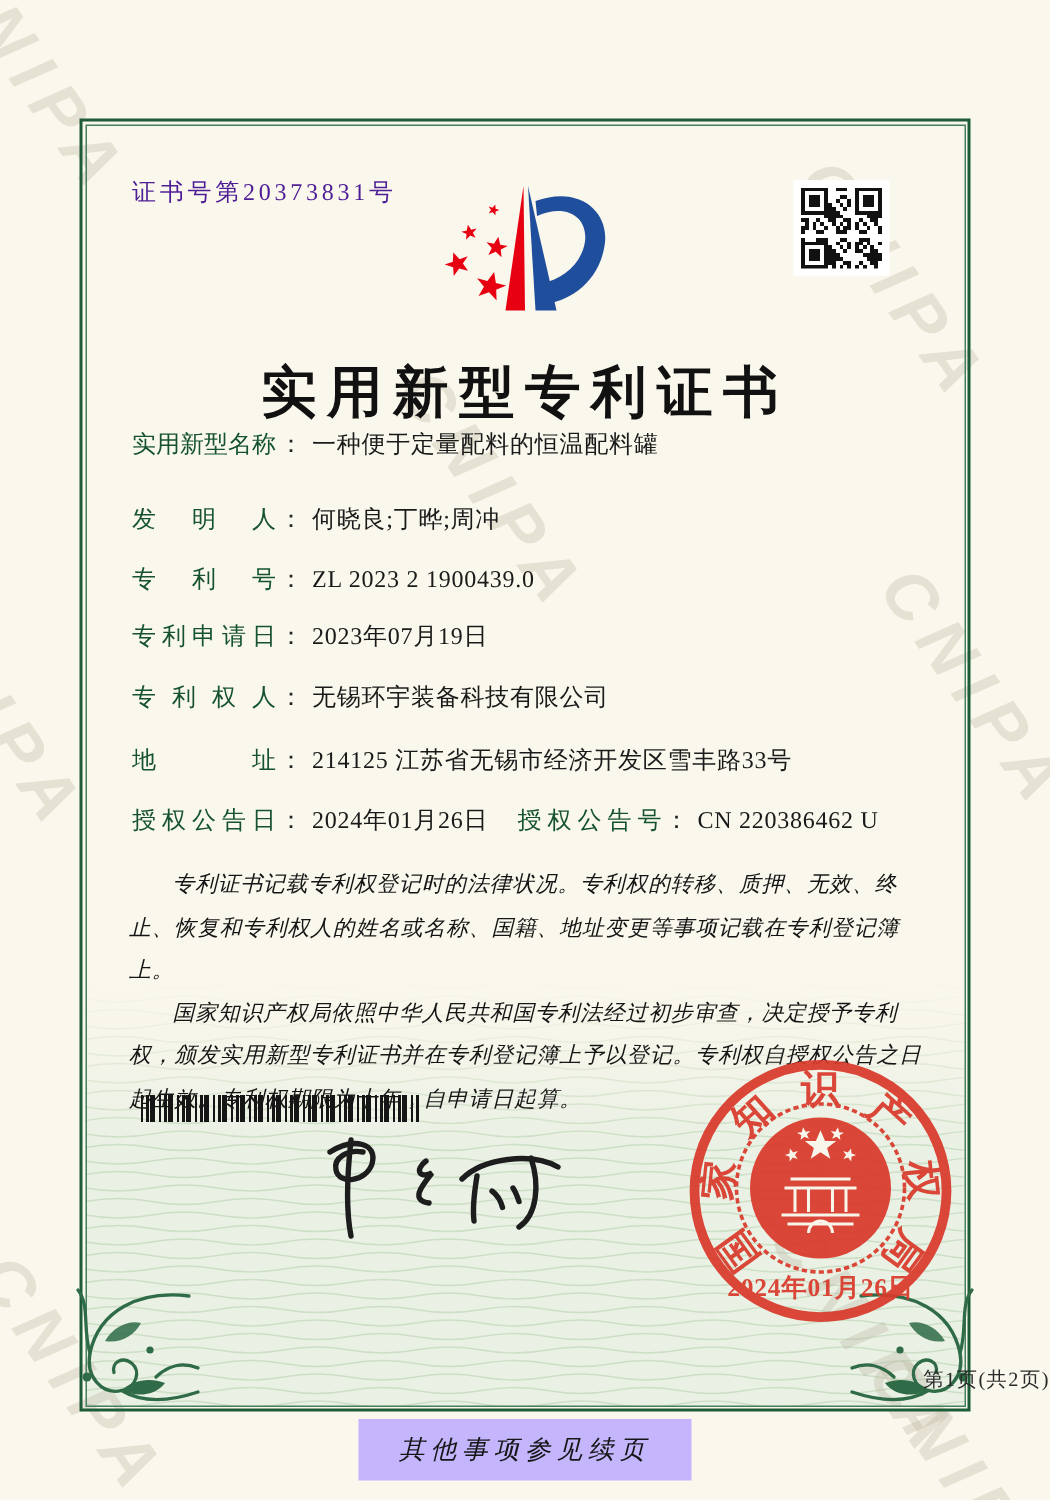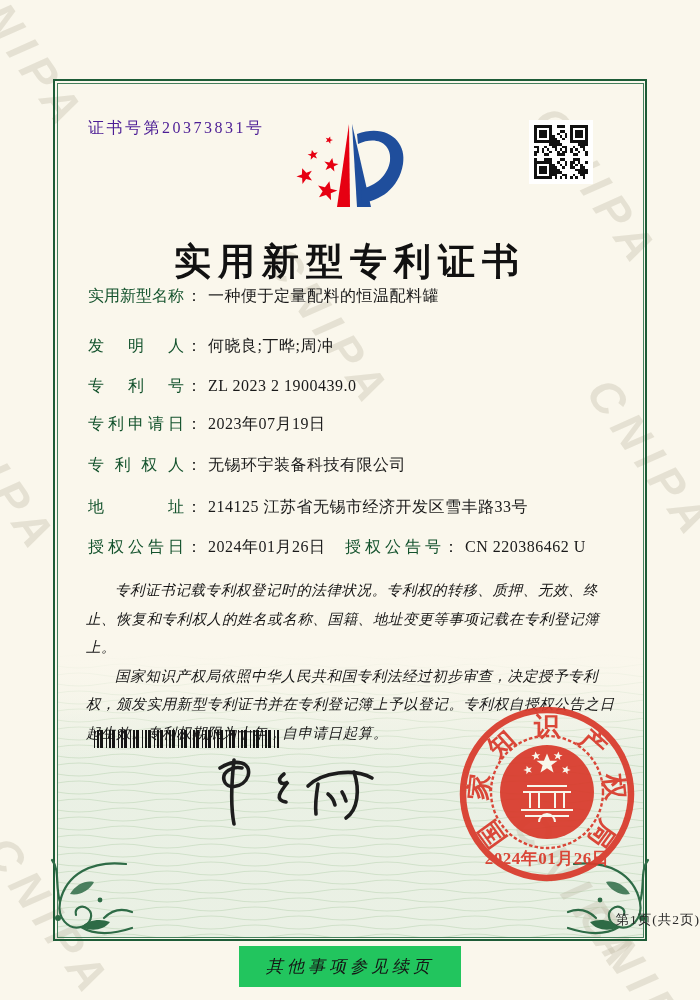--- a/index.html
+++ b/index.html
@@ -43,21 +43,21 @@
   
   .signer{position:absolute;left:88px;top:786px;z-index:3;
       font-family:"Liberation Sans","DejaVu Sans",sans-serif;font-size:16px;line-height:31px;color:#111;}
   .signature{position:absolute;left:196px;top:752px;z-index:3;}
   
   .seal{position:absolute;left:450px;top:704px;z-index:4;opacity:.93;}
   
   .pageinfo{position:absolute;left:0;top:911px;width:700px;text-align:right;z-index:3;
       font-size:13.5px;letter-spacing:1px;color:#2a2a2a;}
   .footnote{position:absolute;left:50%;transform:translateX(-50%);top:946px;z-index:3;
-      background:#22c55e;padding:9px 27px;font-style:italic;font-size:17px;letter-spacing:4px;color:#151515;white-space:nowrap;}
+      background:#c4b5fd;padding:9px 27px;font-style:italic;font-size:17px;letter-spacing:4px;color:#151515;white-space:nowrap;}
 </style>
 </head>
 <body>
 
 <div class="page">
 
   <div class="greenzone">
     <div class="fill"></div>
     <svg id="waves" width="586" height="286">
         <path d="M0 5 q22 -4 44 0 q22 4 44 0 q22 -4 44 0 q22 4 44 0 q22 -4 44 0 q22 4 44 0 q22 -4 44 0 q22 4 44 0 q22 -4 44 0 q22 4 44 0 q22 -4 44 0 q22 4 44 0 q22 -4 44 0 q22 4 44 0" fill="none" stroke="#cddfc6" stroke-width="0.9"></path>

